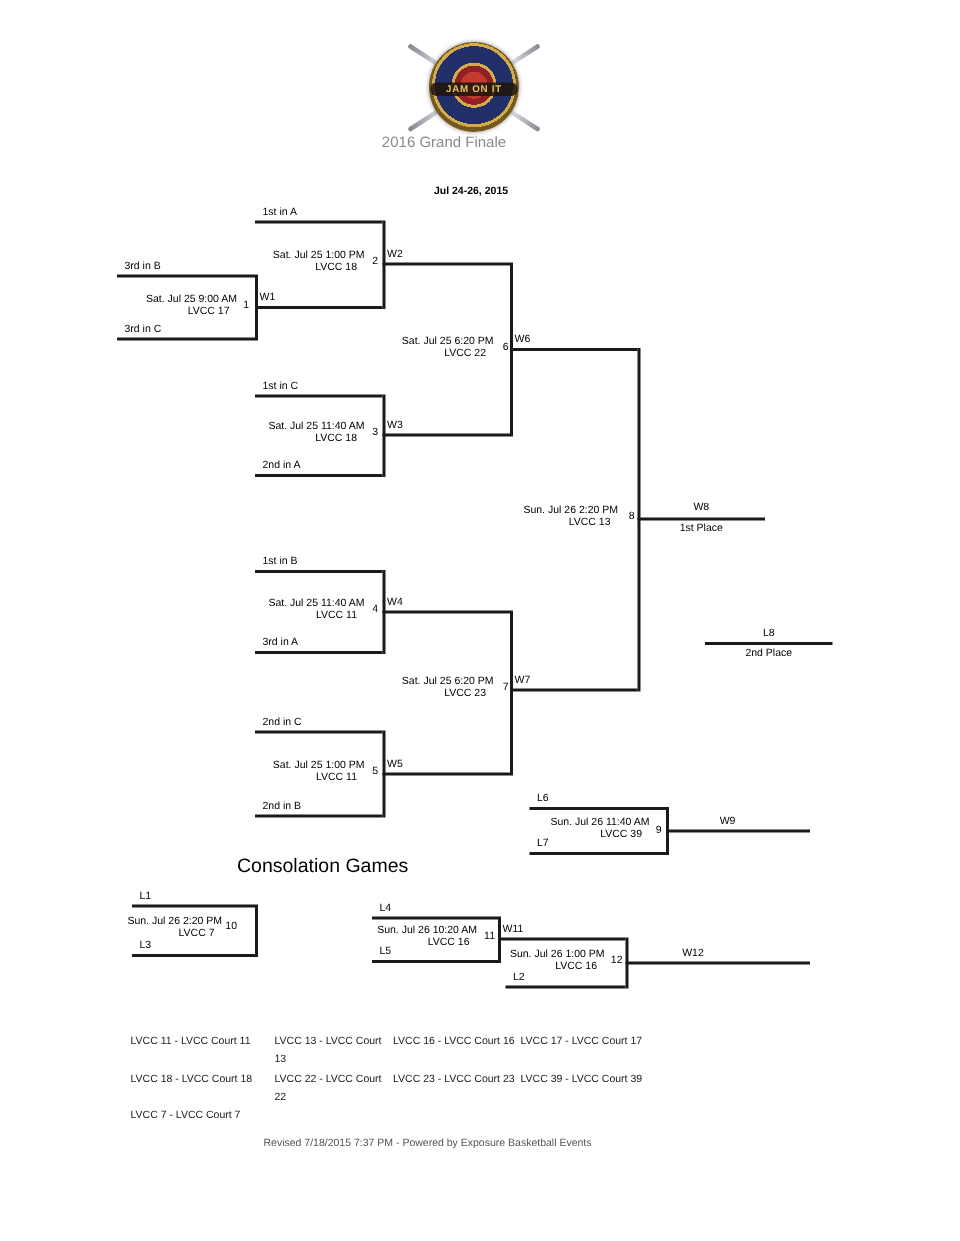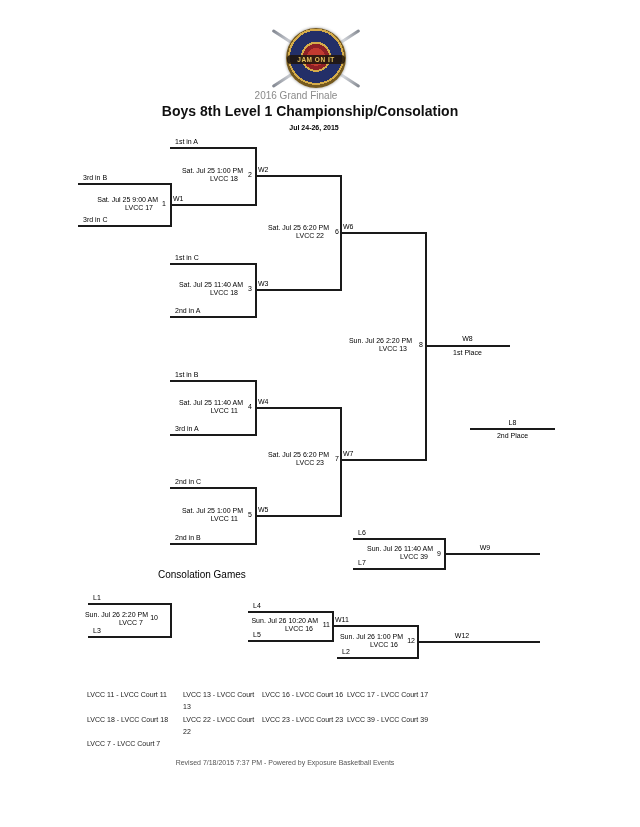--- a/index.html
+++ b/index.html
@@ -28,42 +28,41 @@
   
   .slot  { position:absolute; height:11px; border-bottom:2px solid #1a1a1a; }
   .slot .lbl { position:absolute; left:5px; bottom:1px; font-size:7px; line-height:8px; white-space:nowrap; }
   .hline { position:absolute; height:0; border-bottom:2px solid #1a1a1a; }
   .vline { position:absolute; width:0;  border-left:2px solid #1a1a1a; }
   .sched { position:absolute; text-align:right; font-size:7px; line-height:7.5px; white-space:nowrap; }
   .sched .court { display:block; margin-right:5px; }
   .num   { position:absolute; font-size:7px; line-height:8px; text-align:right; }
   .wlbl  { position:absolute; font-size:7px; line-height:8px; white-space:nowrap; }
   .clbl  { position:absolute; font-size:7px; line-height:8px; text-align:center; white-space:nowrap; }
-  .consol-hdr { position:absolute; left:158px; top:569px; font-size:10px; }
+  .consol-hdr { position:absolute; left:158px; top:569px; font-size:13px; }
 
   
   .legend { position:absolute; left:87px; top:689px; font-size:7px; line-height:12.3px; color:#1a1a1a; }
   .legend .cell { display:inline-block; vertical-align:top; }
   .c1{width:96px;} .c2{width:79px;} .c3{width:85px;}
   .revision { position:absolute; left:285px; top:759px; transform:translateX(-50%);
               font-size:7px; color:#555; white-space:nowrap; }
 </style>
 </head>
 <body>
 
 <div class="page">
 
   <div class="logo">
     <div class="arm a1"></div>
     <div class="arm a2"></div>
     <div class="badge"></div>
     <div class="band">JAM ON IT</div>
   </div>
   <div class="event">2016 Grand Finale</div>
-  <div class="title">Boys 8th Level 1 Championship/Consolation</div>
   <div class="dates">Jul 24-26, 2015</div>
 
   <div class="slot" style="left:78px;top:172px;width:92px">
       <span class="lbl">3rd in B</span>
     </div>
   <div class="slot" style="left:78px;top:214px;width:92px">
       <span class="lbl">3rd in C</span>
     </div>
   <div class="vline" style="left:170px;top:183px;height:44px"></div>
   <div class="sched" style="left:80px;top:196px;width:78px"><span>Sat. Jul 25 9:00 AM</span><span class="court">LVCC 17</span></div>

